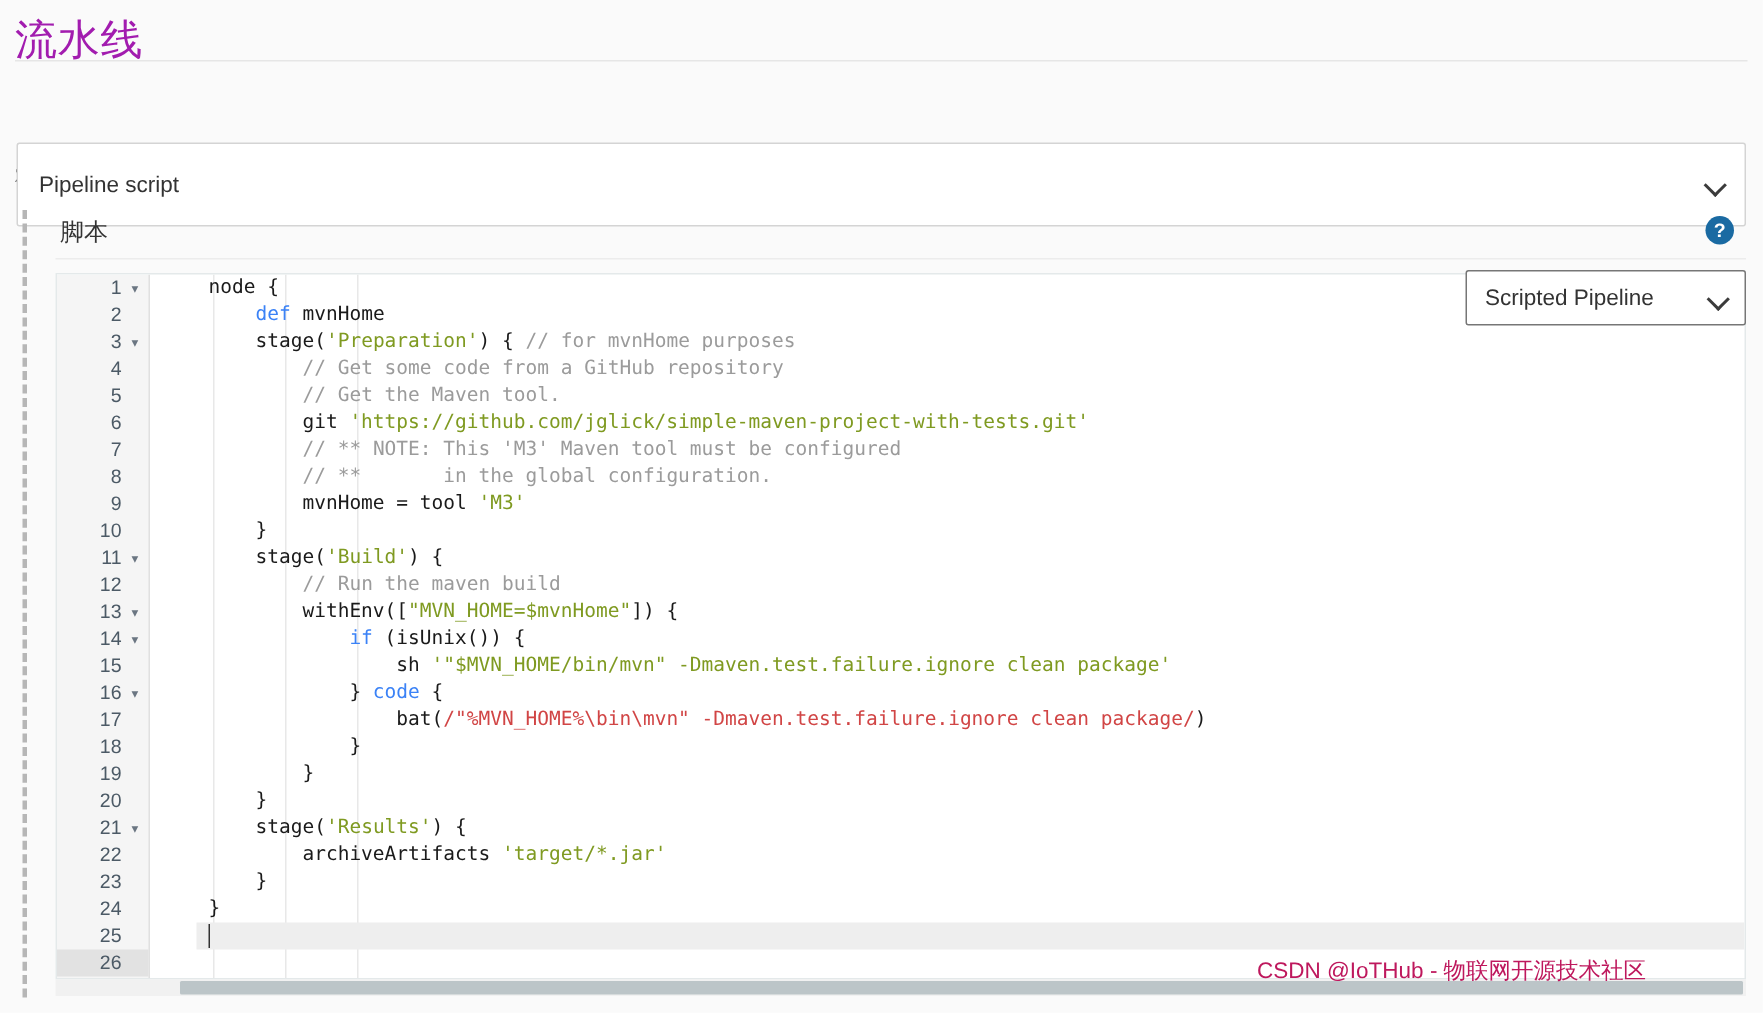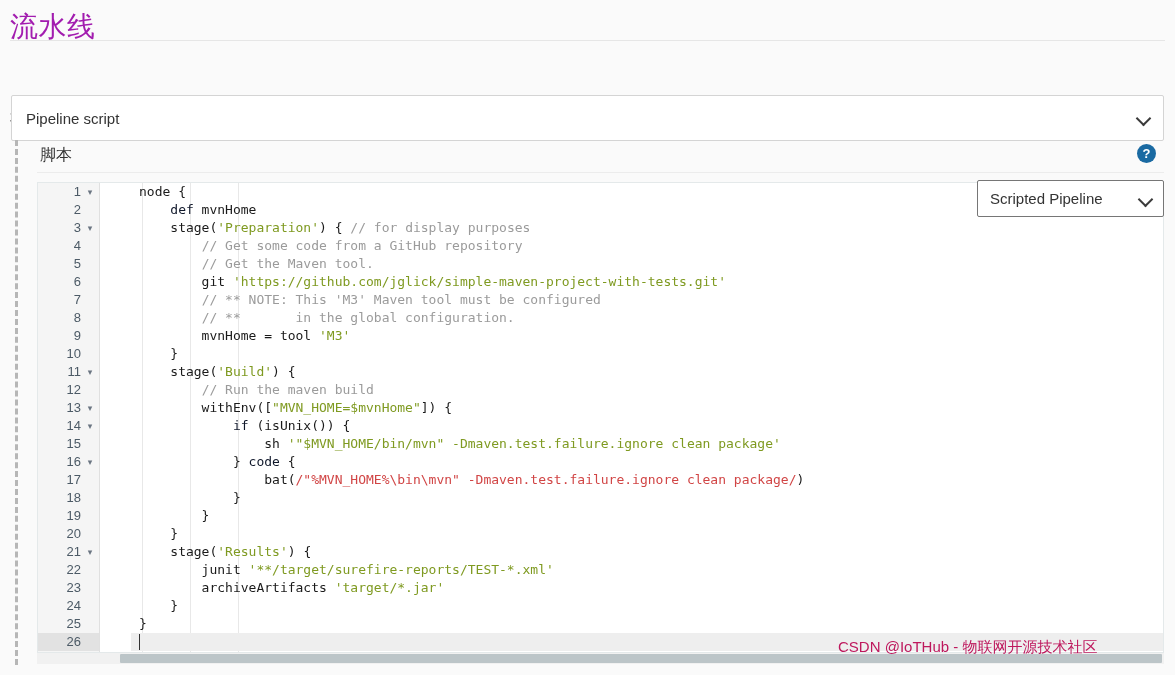--- a/index.html
+++ b/index.html
@@ -24,21 +24,21 @@
     height: 1px; background: #e6e6e6;
   }
 
   
   .def-label {
     position: absolute; left: 10px; top: 66px;
     font-size: 10px; color: #333; margin-top: 44px;
   }
   .def-select {
     position: absolute; left: 11px; top: 95px;
-    width: 1153px; height: 46px;
+    width: 1153px; height: 56px;
     background: #fff;
     border: 1px solid #d4d4d4;
     border-radius: 2px;
     display: flex; align-items: center;
     padding: 0 12px 0 14px;
     font-size: 15px; color: #333;
   }
   .def-select .sel-text { flex: 1; }
   .chev {
     width: 14px; height: 14px;
@@ -134,21 +134,21 @@
   .code-area .line { padding-left: 8px; color: #1a1a1a; margin-left: 31px; }
   .code-area .line.active {
     background: #eeeeee;
   }
   .code-area .line.active::before {
     content: ""; position: absolute; left: 8px; top: 1px;
     width: 1px; height: 16px; background: #333;
   }
 
   
-  .t-kw   { color: #0f172a; }
+  .t-kw   { color: #3b82f6; }
   .t-str  { color: #7f9a21; }
   .t-com  { color: #9b9b9b; }
   .t-rgx  { color: #d14545; }
   .t-pln  { color: #1a1a1a; }
 
   
   .guide {
     position: absolute; top: 0; width: 1px; height: 100%;
     background: #e8e8e8;
   }
@@ -222,40 +222,39 @@
           <div class="line">24</div>
           <div class="line">25</div>
           <div class="line active">26</div>
         </div>
       <div class="code-area" id="code-area">
         <div class="guide" style="left:42px"></div>
         <div class="guide" style="left:90px"></div>
         <div class="guide" style="left:138px"></div>
       <div class="line"><span class="t-pln">node {</span></div>
           <div class="line"><span class="t-pln">    </span><span class="t-kw">def</span><span class="t-pln"> mvnHome</span></div>
-          <div class="line"><span class="t-pln">    stage(</span><span class="t-str">'Preparation'</span><span class="t-pln">) { </span><span class="t-com">// for display purposes</span></div>
+          <div class="line"><span class="t-pln">    stage(</span><span class="t-str">'Preparation'</span><span class="t-pln">) { </span><span class="t-com">// for mvnHome purposes</span></div>
           <div class="line"><span class="t-pln">        </span><span class="t-com">// Get some code from a GitHub repository</span></div>
           <div class="line"><span class="t-pln">        </span><span class="t-com">// Get the Maven tool.</span></div>
           <div class="line"><span class="t-pln">        git </span><span class="t-str">'https://github.com/jglick/simple-maven-project-with-tests.git'</span></div>
           <div class="line"><span class="t-pln">        </span><span class="t-com">// ** NOTE: This 'M3' Maven tool must be configured</span></div>
           <div class="line"><span class="t-pln">        </span><span class="t-com">// **       in the global configuration.</span></div>
           <div class="line"><span class="t-pln">        mvnHome = tool </span><span class="t-str">'M3'</span></div>
           <div class="line"><span class="t-pln">    }</span></div>
           <div class="line"><span class="t-pln">    stage(</span><span class="t-str">'Build'</span><span class="t-pln">) {</span></div>
           <div class="line"><span class="t-pln">        </span><span class="t-com">// Run the maven build</span></div>
           <div class="line"><span class="t-pln">        withEnv([</span><span class="t-str">"MVN_HOME=$mvnHome"</span><span class="t-pln">]) {</span></div>
           <div class="line"><span class="t-pln">            </span><span class="t-kw">if</span><span class="t-pln"> (isUnix()) {</span></div>
           <div class="line"><span class="t-pln">                sh </span><span class="t-str">'"$MVN_HOME/bin/mvn" -Dmaven.test.failure.ignore clean package'</span></div>
           <div class="line"><span class="t-pln">            } </span><span class="t-kw">code</span><span class="t-pln"> {</span></div>
           <div class="line"><span class="t-pln">                bat(</span><span class="t-rgx">/"%MVN_HOME%\bin\mvn" -Dmaven.test.failure.ignore clean package/</span><span class="t-pln">)</span></div>
           <div class="line"><span class="t-pln">            }</span></div>
           <div class="line"><span class="t-pln">        }</span></div>
           <div class="line"><span class="t-pln">    }</span></div>
           <div class="line"><span class="t-pln">    stage(</span><span class="t-str">'Results'</span><span class="t-pln">) {</span></div>
-          <div class="line"><span class="t-pln">        junit </span><span class="t-str">'**/target/surefire-reports/TEST-*.xml'</span></div>
           <div class="line"><span class="t-pln">        archiveArtifacts </span><span class="t-str">'target/*.jar'</span></div>
           <div class="line"><span class="t-pln">    }</span></div>
           <div class="line"><span class="t-pln">}</span></div>
           <div class="line active"><span class="t-pln"></span></div>
         </div>
     </div>
   </div>
 
   <div class="mode-select">
     <span class="sel-text">Scripted Pipeline</span>

